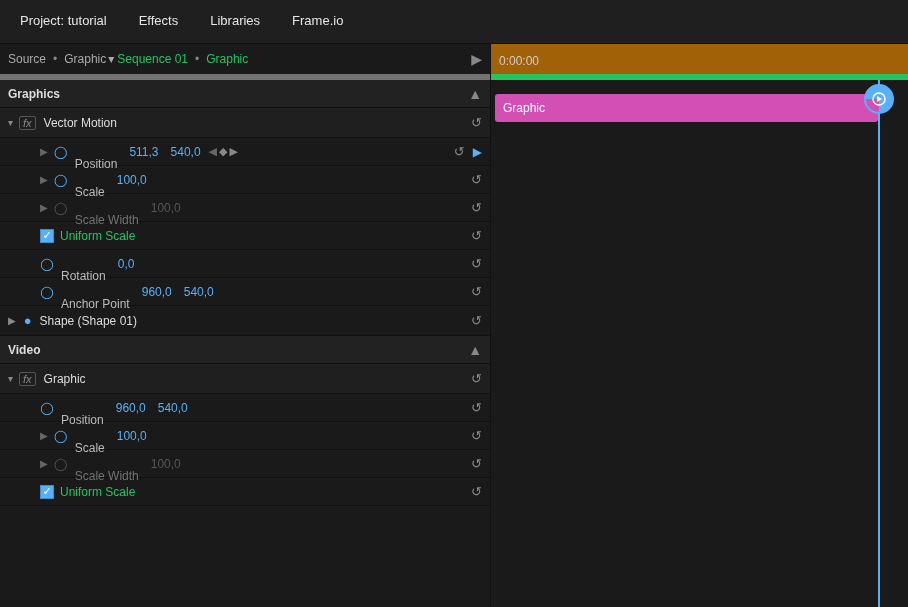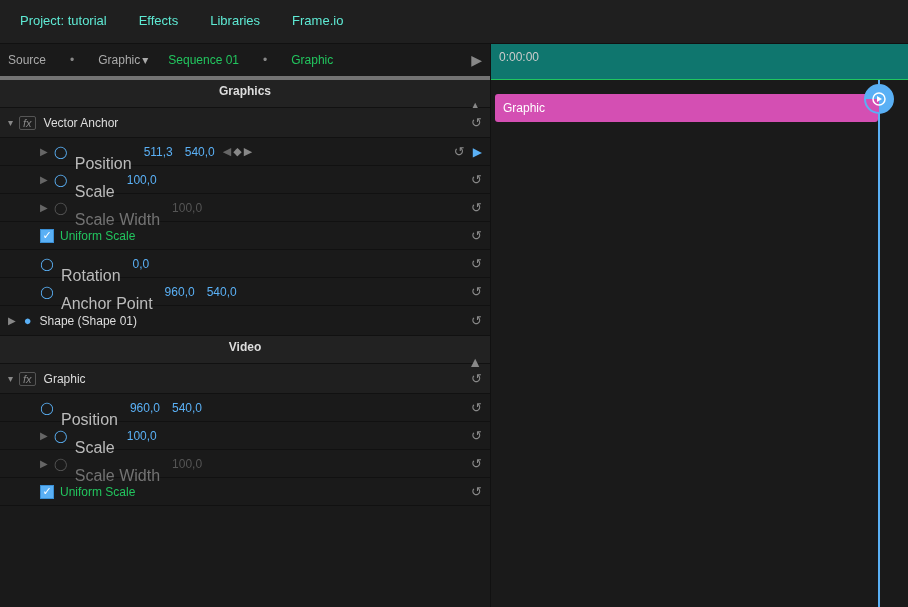--- a/index.html
+++ b/index.html
@@ -20,21 +20,21 @@
       background: #1f1f1f;
       border-bottom: 1px solid #111;
       height: 44px;
       padding: 0 4px;
     }
     .tab {
       padding: 0 16px;
       height: 100%;
       display: flex;
       align-items: center;
-      color: #5eead4;
+      color: #e5e5e5;
       cursor: pointer;
       font-size: 13px;
       border-bottom: 2px solid transparent;
     }
     .tab.active {
       color: #fff;
       border-bottom: 2px solid #ccc;
     }
     .tab-icon {
       margin-left: 6px;
@@ -55,23 +55,23 @@
       flex-direction: column;
       background: #1a1a1a;
       overflow: hidden;
     }
 
     
     .source-row {
       display: flex;
       align-items: center;
       padding: 6px 8px;
-      border-bottom: 4px solid #737373;
+      border-bottom: 6px solid #737373;
       height: 36px;
-      gap: 20px;
+      gap: 3px;
     }
     .source-label { color: #aaa; font-size: 12px; }
     .source-dropdown {
       display: flex; align-items: center; gap: 2px;
     }
     .source-dropdown span { color: #aaa; font-size: 12px; }
     .chevron-down { font-size: 10px; color: #888; }
     .source-seq { color: #22c55e; font-size: 12px; }
     .source-dot { color: #888; margin: 0 4px; }
     .play-btn {
@@ -81,21 +81,20 @@
     }
 
     
     .section-header {
       display: flex;
       align-items: center;
       padding: 4px 8px;
       background: #222;
       border-bottom: 1px solid #111;
       height: 28px;
-      flex-direction: column;
     }
     .section-title { color: #ddd; font-size: 12px; font-weight: bold; }
     .section-up {
       margin-left: auto;
       color: #888;
       font-size: 14px;
     }
 
     
     .effects-list {
@@ -136,21 +135,21 @@
     .prop-toggle { color: #666; font-size: 10px; margin-right: 2px; }
     .prop-clock {
       width: 14px; height: 14px;
       display: inline-flex; align-items: center; justify-content: center;
       color: #5ab0f5;
       font-size: 12px;
       margin-right: 3px;
       flex-shrink: 0;
     }
     .prop-clock.dim { color: #555; }
-    .prop-label { color: #bbb; font-size: 16px; flex-shrink: 0; margin-top: 24px; }
+    .prop-label { color: #bbb; font-size: 12px; flex-shrink: 0; margin-top: 24px; }
     .prop-label.disabled { color: #737373; }
     .prop-value { color: #5ab0f5; font-size: 12px; margin-left: 8px; }
     .prop-value.disabled { color: #555; }
     .nav-arrows {
       display: flex; align-items: center; gap: 2px; margin-left: 4px;
     }
     .nav-arrow { color: #666; font-size: 11px; }
     .nav-diamond { color: #888; font-size: 11px; }
     .nav-forward { color: #888; font-size: 11px; }
     .spacer { flex: 1; }
@@ -191,25 +190,25 @@
     
     .right-panel {
       flex: 1;
       background: #1a1a1a;
       display: flex;
       flex-direction: column;
       position: relative;
     }
     .timeline-header {
       display: flex;
-      align-items: flex-start;
+      align-items: flex-end;
       padding: 6px 8px;
-      border-bottom: 1px solid #22c55e;
+      border-bottom: 6px solid #22c55e;
       height: 36px;
-      background: #0f766e;
+      background: #a16207;
     }
     .timecode { color: #ccc; font-size: 12px; }
     .timeline-area {
       flex: 1;
       position: relative;
       overflow: hidden;
     }
     .graphic-bar {
       position: absolute;
       top: 14px;
@@ -284,21 +283,21 @@
     <div class="section-header">
       <span class="section-title">Graphics</span>
       <span class="section-up">▲</span>
     </div>
 
     <div class="effects-list">
 
       <div class="effect-group-header">
         <span class="toggle">▾</span>
         <span class="fx-badge">fx</span>
-        <span class="effect-name">Vector Anchor</span>
+        <span class="effect-name">Vector Motion</span>
         <span class="reset-icon">↺</span>
       </div>
 
       <div class="prop-row indent2">
         <span class="prop-toggle">▶</span>
         <span class="prop-clock">◯</span>
         <span class="prop-label">Position</span>
         <span class="prop-value">511,3</span>
         <span class="prop-value">540,0</span>
         <div class="nav-arrows">

